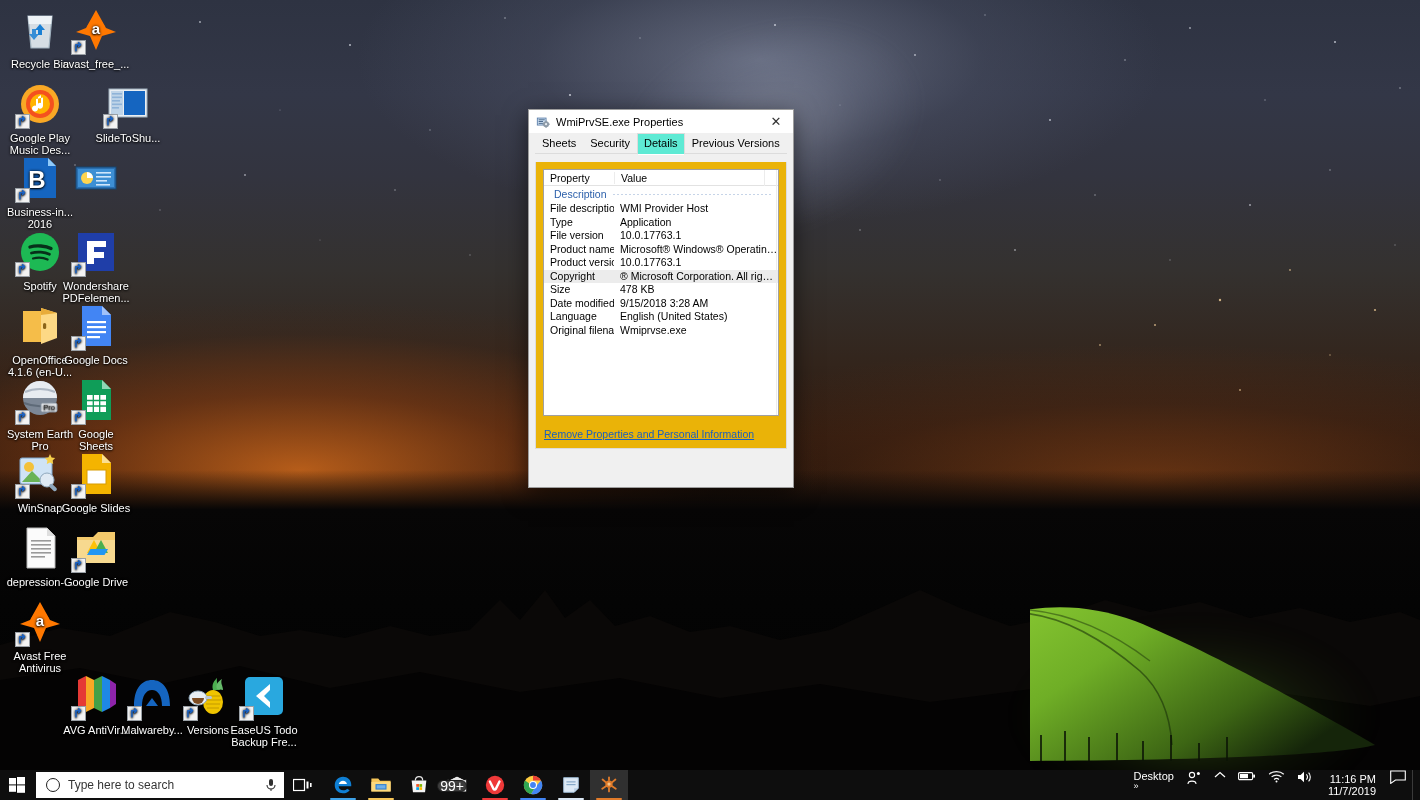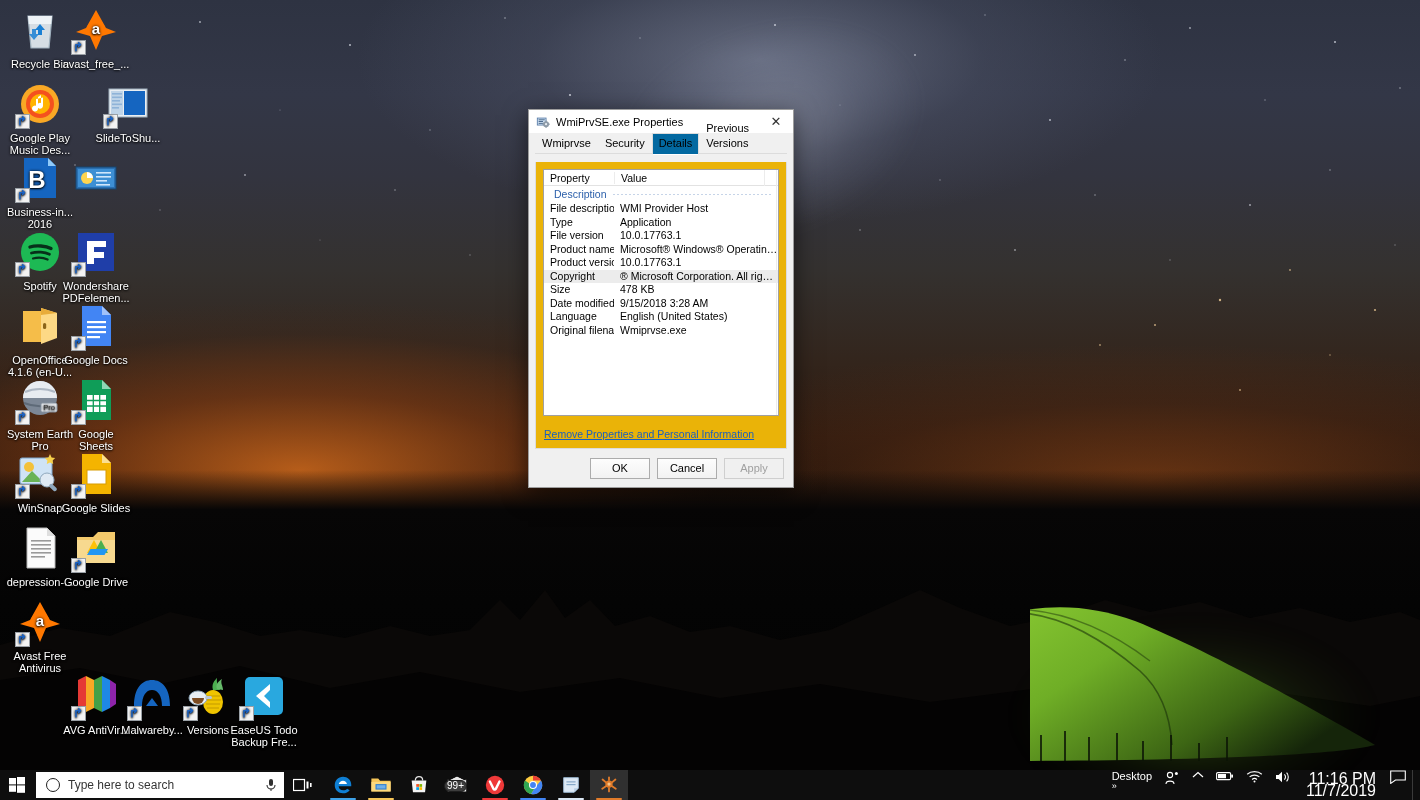--- a/index.html
+++ b/index.html
@@ -107,21 +107,21 @@
     content:""; position:absolute; left:6px; right:6px; bottom:0;
     height:1px; background:#dcdcdc;
   }
   .tab {
     font-size: 11px; padding: 2px 6px 2px 6px;
     border: 1px solid transparent;
     color: #000; cursor: default; position: relative; z-index: 2;
     line-height: 15px;
   }
   .tab.active {
-    background: #0369a1; border: 1px solid #dcdcdc; border-bottom-color: #fff;
+    background: #5eead4; border: 1px solid #dcdcdc; border-bottom-color: #fff;
     margin-bottom: -1px; padding-bottom: 3px;
   }
 
   .tabpanel {
     position:absolute; left:6px; top:52px; right:6px; bottom:38px;
     background:#eab308; border:1px solid #dcdcdc; border-top:none;
   }
 
   .listbox {
     position: absolute; left: 7px; top: 7px; right: 7px; bottom: 32px;
@@ -208,34 +208,34 @@
     position: relative; cursor: default;
   }
   .tb-btn.active { background: rgba(255,255,255,0.14); }
   .tb-btn .underline {
     position:absolute; bottom:0; height:2.5px; width:26px; border-radius:2px;
   }
   .tb-icon { width: 22px; height: 22px; position: relative; }
   .badge {
     position:absolute; right:1px; bottom:4px;
     background:#3d3d3d; color:#fff;
-    font-size:10px; line-height:10px; padding:0 2px;
+    font-size:14px; line-height:10px; padding:0 2px;
     border-radius:6px; border:1px solid #1d1d1d;
   }
 
   #tray {
     margin-left: auto; display: flex; align-items: center; height: 30px;
     font-size: 11px;
   }
   .tray-item { padding: 0 6px; display:flex; align-items:center; height:30px; cursor: default; flex-direction: column; }
   #desktop-peek-label { display:flex; align-items:flex-start; gap:2px; }
   #desktop-peek-label .chev { font-size: 9px; margin-top:-3px; }
   #clock {
     display:flex; flex-direction:column; align-items:flex-end;
-    line-height:12px; font-size:16px; padding: 0 8px; height:30px;
+    line-height:12px; font-size:11px; padding: 0 8px; height:30px;
     justify-content:center; cursor: default; text-align: right;
   }
   #show-desktop-strip { width: 8px; height: 30px; border-left: 1px solid #3a3a3a; }
 </style>
 </head>
 <body>
 
 <div id="desktop">
   <div class="sky"></div>
   <div class="mw-core"></div>
@@ -565,21 +565,21 @@
             <rect x="7.3" y="9.8" width="2" height="1.4"></rect>
               <rect x="13.7" y="9.8" width="2" height="1.4"></rect>
           </g>
         </svg>
       </span>
       <span class="title-text">WmiPrvSE.exe Properties</span>
       <span class="close-btn">✕</span>
     </div>
 
     <div class="tabrow" id="tabrow">
-        <div class="tab">Wmiprvse</div>
+        <div class="tab">Sheets</div>
         <div class="tab">Security</div>
         <div class="tab active">Details</div>
         <div class="tab">Previous Versions</div>
       </div>
 
     <div class="tabpanel">
 
       <div class="listbox">
         <div class="vsep"></div>
         <div class="list-header">
@@ -633,25 +633,20 @@
               <span class="v">Wmiprvse.exe</span>
             </div>
           </div>
       </div>
 
       <div class="link-row">
         <span class="dlg-link">Remove Properties and Personal Information</span>
       </div>
     </div>
 
-    <div class="btnbar">
-      <div class="dlg-btn">OK</div>
-      <div class="dlg-btn">Cancel</div>
-      <div class="dlg-btn disabled">Apply</div>
-    </div>
   </div>
 
   <div id="taskbar">
 
     <div id="start-btn">
       <svg width="16" height="16" viewBox="0 0 16 16">
         <rect x="0" y="1" width="7" height="6.4" fill="#fff"></rect>
         <rect x="8" y="0" width="8" height="7.4" fill="#fff"></rect>
         <rect x="0" y="8.4" width="7" height="6.4" fill="#fff"></rect>
         <rect x="8" y="8.4" width="8" height="7.4" fill="#fff"></rect>

